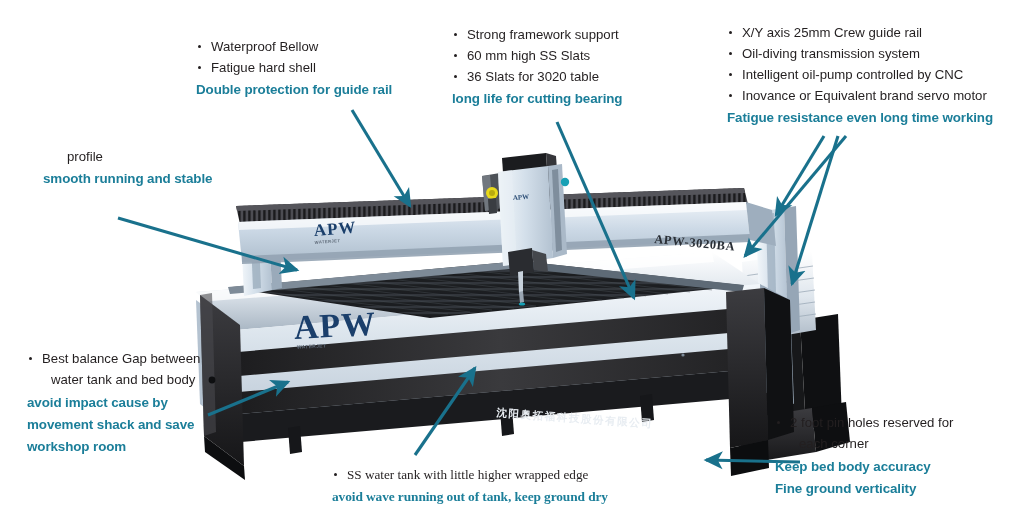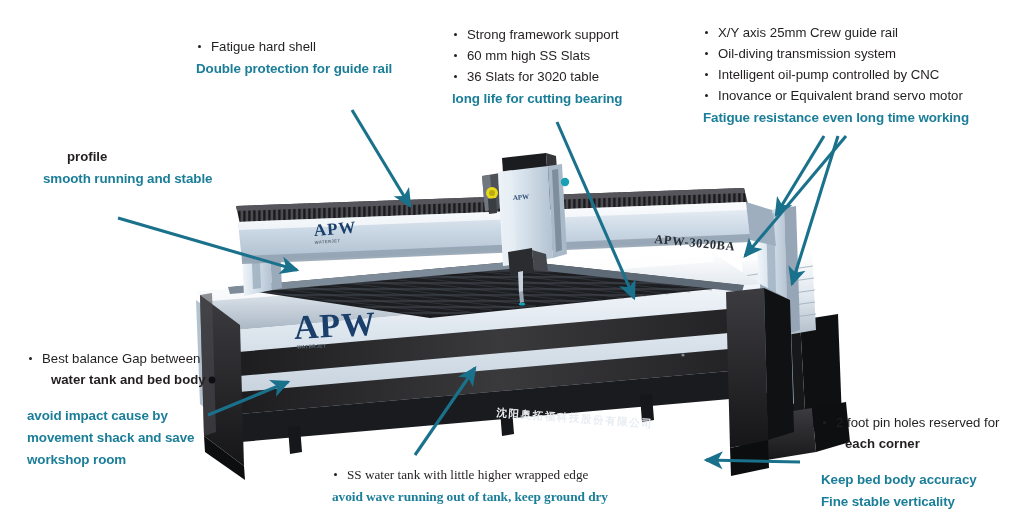--- a/index.html
+++ b/index.html
@@ -15,36 +15,36 @@
   .callout{position:absolute;}
   .bullets{list-style:none;margin:0;padding:0;}
   .bullets li{
     position:relative;padding-left:15px;
     font-size:13.2px;line-height:21px;color:#231f20;white-space:nowrap;
   }
   .bullets li::before{
     content:"";position:absolute;left:2px;top:9px;
     width:3.4px;height:3.4px;border-radius:50%;background:#231f20;
   }
-  .bullets li.cont{padding-left:24px;font-weight:bold;}
+  .bullets li.cont{padding-left:24px;}
   .bullets li.cont::before{display:none;}
   .headline{
     font-size:13.4px;line-height:20px;font-weight:bold;color:#1b7e99;
     white-space:nowrap;margin-top:2px;letter-spacing:-0.1px;
   }
-  .headline.ml{margin-top:16px;}
+  .headline.ml{margin-top:3px;}
 
   
   #co-bellow{left:196px;top:36px;}
   #co-frame{left:452px;top:24px;}
-  #co-axis{left:703px;top:22px;}
+  #co-axis{left:727px;top:22px;}
   #co-profile{left:43px;top:146px;}
   #co-gap{left:27px;top:348px;}
   #co-tank{left:332px;top:464px;font-family:Liberation Serif, serif;}
-  #co-pin{left:821px;top:412px;}
+  #co-pin{left:775px;top:412px;}
 
   
   .arrows{position:absolute;left:0;top:0;width:1024px;height:530px;pointer-events:none;}
 
   
   .machine{position:absolute;left:0;top:0;width:1024px;height:530px;}
 
   .lbl{
     position:absolute;font-weight:bold;color:#1b3f6b;
     font-family:"Liberation Serif","DejaVu Serif",serif;
@@ -278,20 +278,21 @@
       <line x1="846" y1="136" x2="745" y2="256"></line>
       <line x1="118" y1="218" x2="297" y2="270"></line>
       <line x1="208" y1="415" x2="288" y2="382"></line>
       <line x1="415" y1="455" x2="475" y2="368"></line>
       <line x1="800" y1="462" x2="706" y2="460"></line>
     </g>
   </svg>
 
   <div class="callout" id="co-bellow">
     <ul class="bullets">
+      <li>Waterproof Bellow</li>
       <li>Fatigue hard shell</li>
     </ul>
     <div class="headline">Double protection for guide rail</div>
   </div>
 
   <div class="callout" id="co-frame">
     <ul class="bullets">
       <li>Strong framework support</li>
       <li>60 mm high SS Slats</li>
       <li>36 Slats for 3020 table</li>
@@ -332,16 +333,16 @@
     </ul>
     <div class="headline">avoid wave running out of tank, keep ground dry</div>
   </div>
 
   <div class="callout" id="co-pin">
     <ul class="bullets">
       <li>2 foot pin holes reserved for</li>
       <li class="cont">each corner</li>
     </ul>
     <div class="headline ml">Keep bed body accuracy</div>
-    <div class="headline">Fine stable verticality</div>
+    <div class="headline">Fine ground verticality</div>
   </div>
 
 </div>
 
 </body></html>

